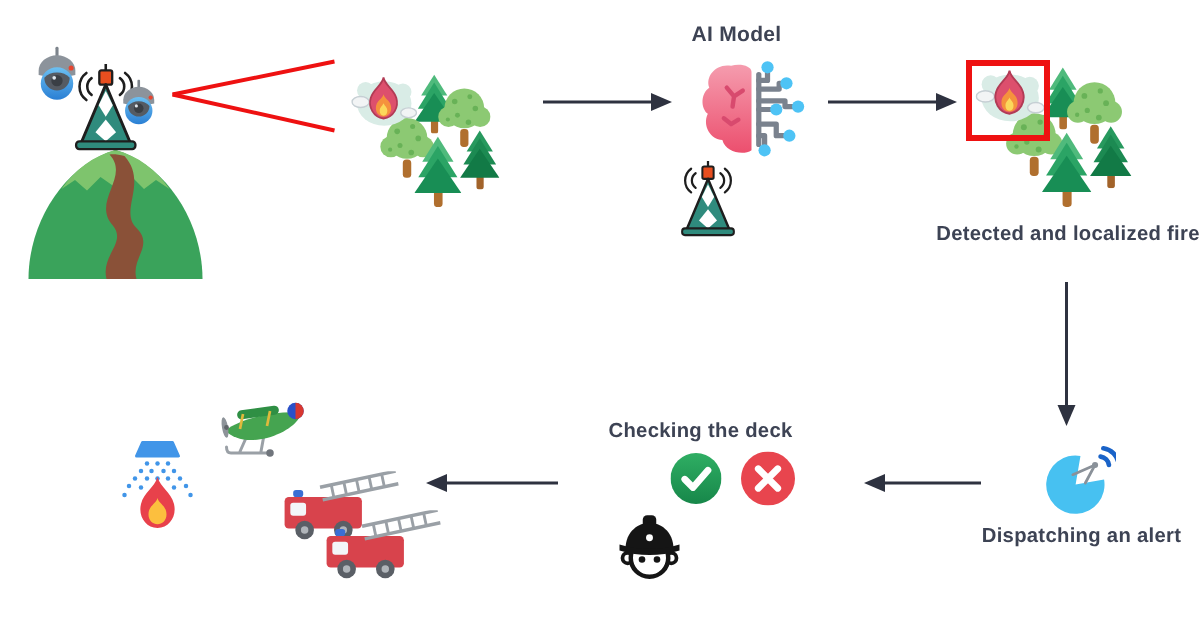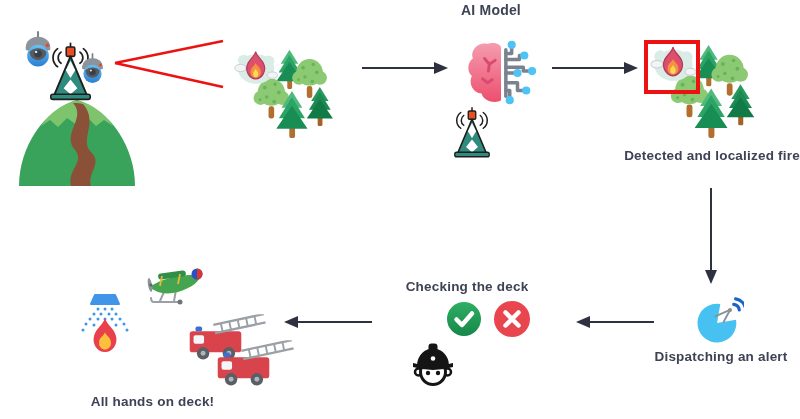--- a/index.html
+++ b/index.html
@@ -153,21 +153,21 @@
 
   <svg class="abs" style="left:233px;top:44px" width="110" height="96" viewBox="0 0 112 98">
     <use href="#sym-forest" xlink:href="#sym-forest" width="112" height="98"></use>
   </svg>
 
   <svg class="abs" style="left:362px;top:60px" width="86" height="16" viewBox="0 0 86 16">
     <line x1="0" y1="8" x2="73" y2="8" stroke="#2e3240" stroke-width="2"></line>
     <polygon points="72,2 86,8 72,14" fill="#2e3240"></polygon>
   </svg>
 
-  <div class="label" style="left:431px;top:2px;width:120px">AI Model</div>
+  <div class="label" style="left:431px;top:14px;width:120px">AI Model</div>
 
   <svg class="abs" style="left:464px;top:40px" width="74" height="66" viewBox="0 0 74 68">
     <path d="M37,8 C37,4 29,2 23,4 C13,2 5,11 8,19 C2,23 2,33 7,37 C3,45 9,55 17,55 C19,63 31,66 37,62 Z" fill="url(#gradPink)"></path>
     <g stroke="#d84a6e" stroke-width="3" stroke-linecap="round" fill="none">
       <path d="M20,19 l5,6 M25,25 l6,-4 M25,25 l-1,7"></path>
       <path d="M18,40 l5,4 M23,44 l5,-3"></path>
     </g>
     <g stroke="#7a828e" stroke-width="3.6" stroke-linecap="round" stroke-linejoin="round" fill="none">
       <path d="M42,10 V58"></path>
       <path d="M42,14 h6 v-8"></path>
@@ -301,15 +301,14 @@
     <path d="M27,38 C28,42 33,43 33,49 C33,53 30,55.5 27,55.5 C24,55.5 21,53 21,49 C21,43 26,42 27,38 Z" fill="#fcbf3e"></path>
   </svg>
 
   <svg class="abs" style="left:184px;top:314px" width="84" height="50" viewBox="0 0 88 52">
     <use href="#sym-truck" xlink:href="#sym-truck" width="88" height="52"></use>
   </svg>
   <svg class="abs" style="left:212px;top:340px" width="84" height="50" viewBox="0 0 88 52">
     <use href="#sym-truck" xlink:href="#sym-truck" width="88" height="52"></use>
   </svg>
 
-  <div class="label" style="left:70px;top:394px;width:165px;font-size:13.5px">All hands on deck!</div>
 
 </div>
 
 </body></html>

